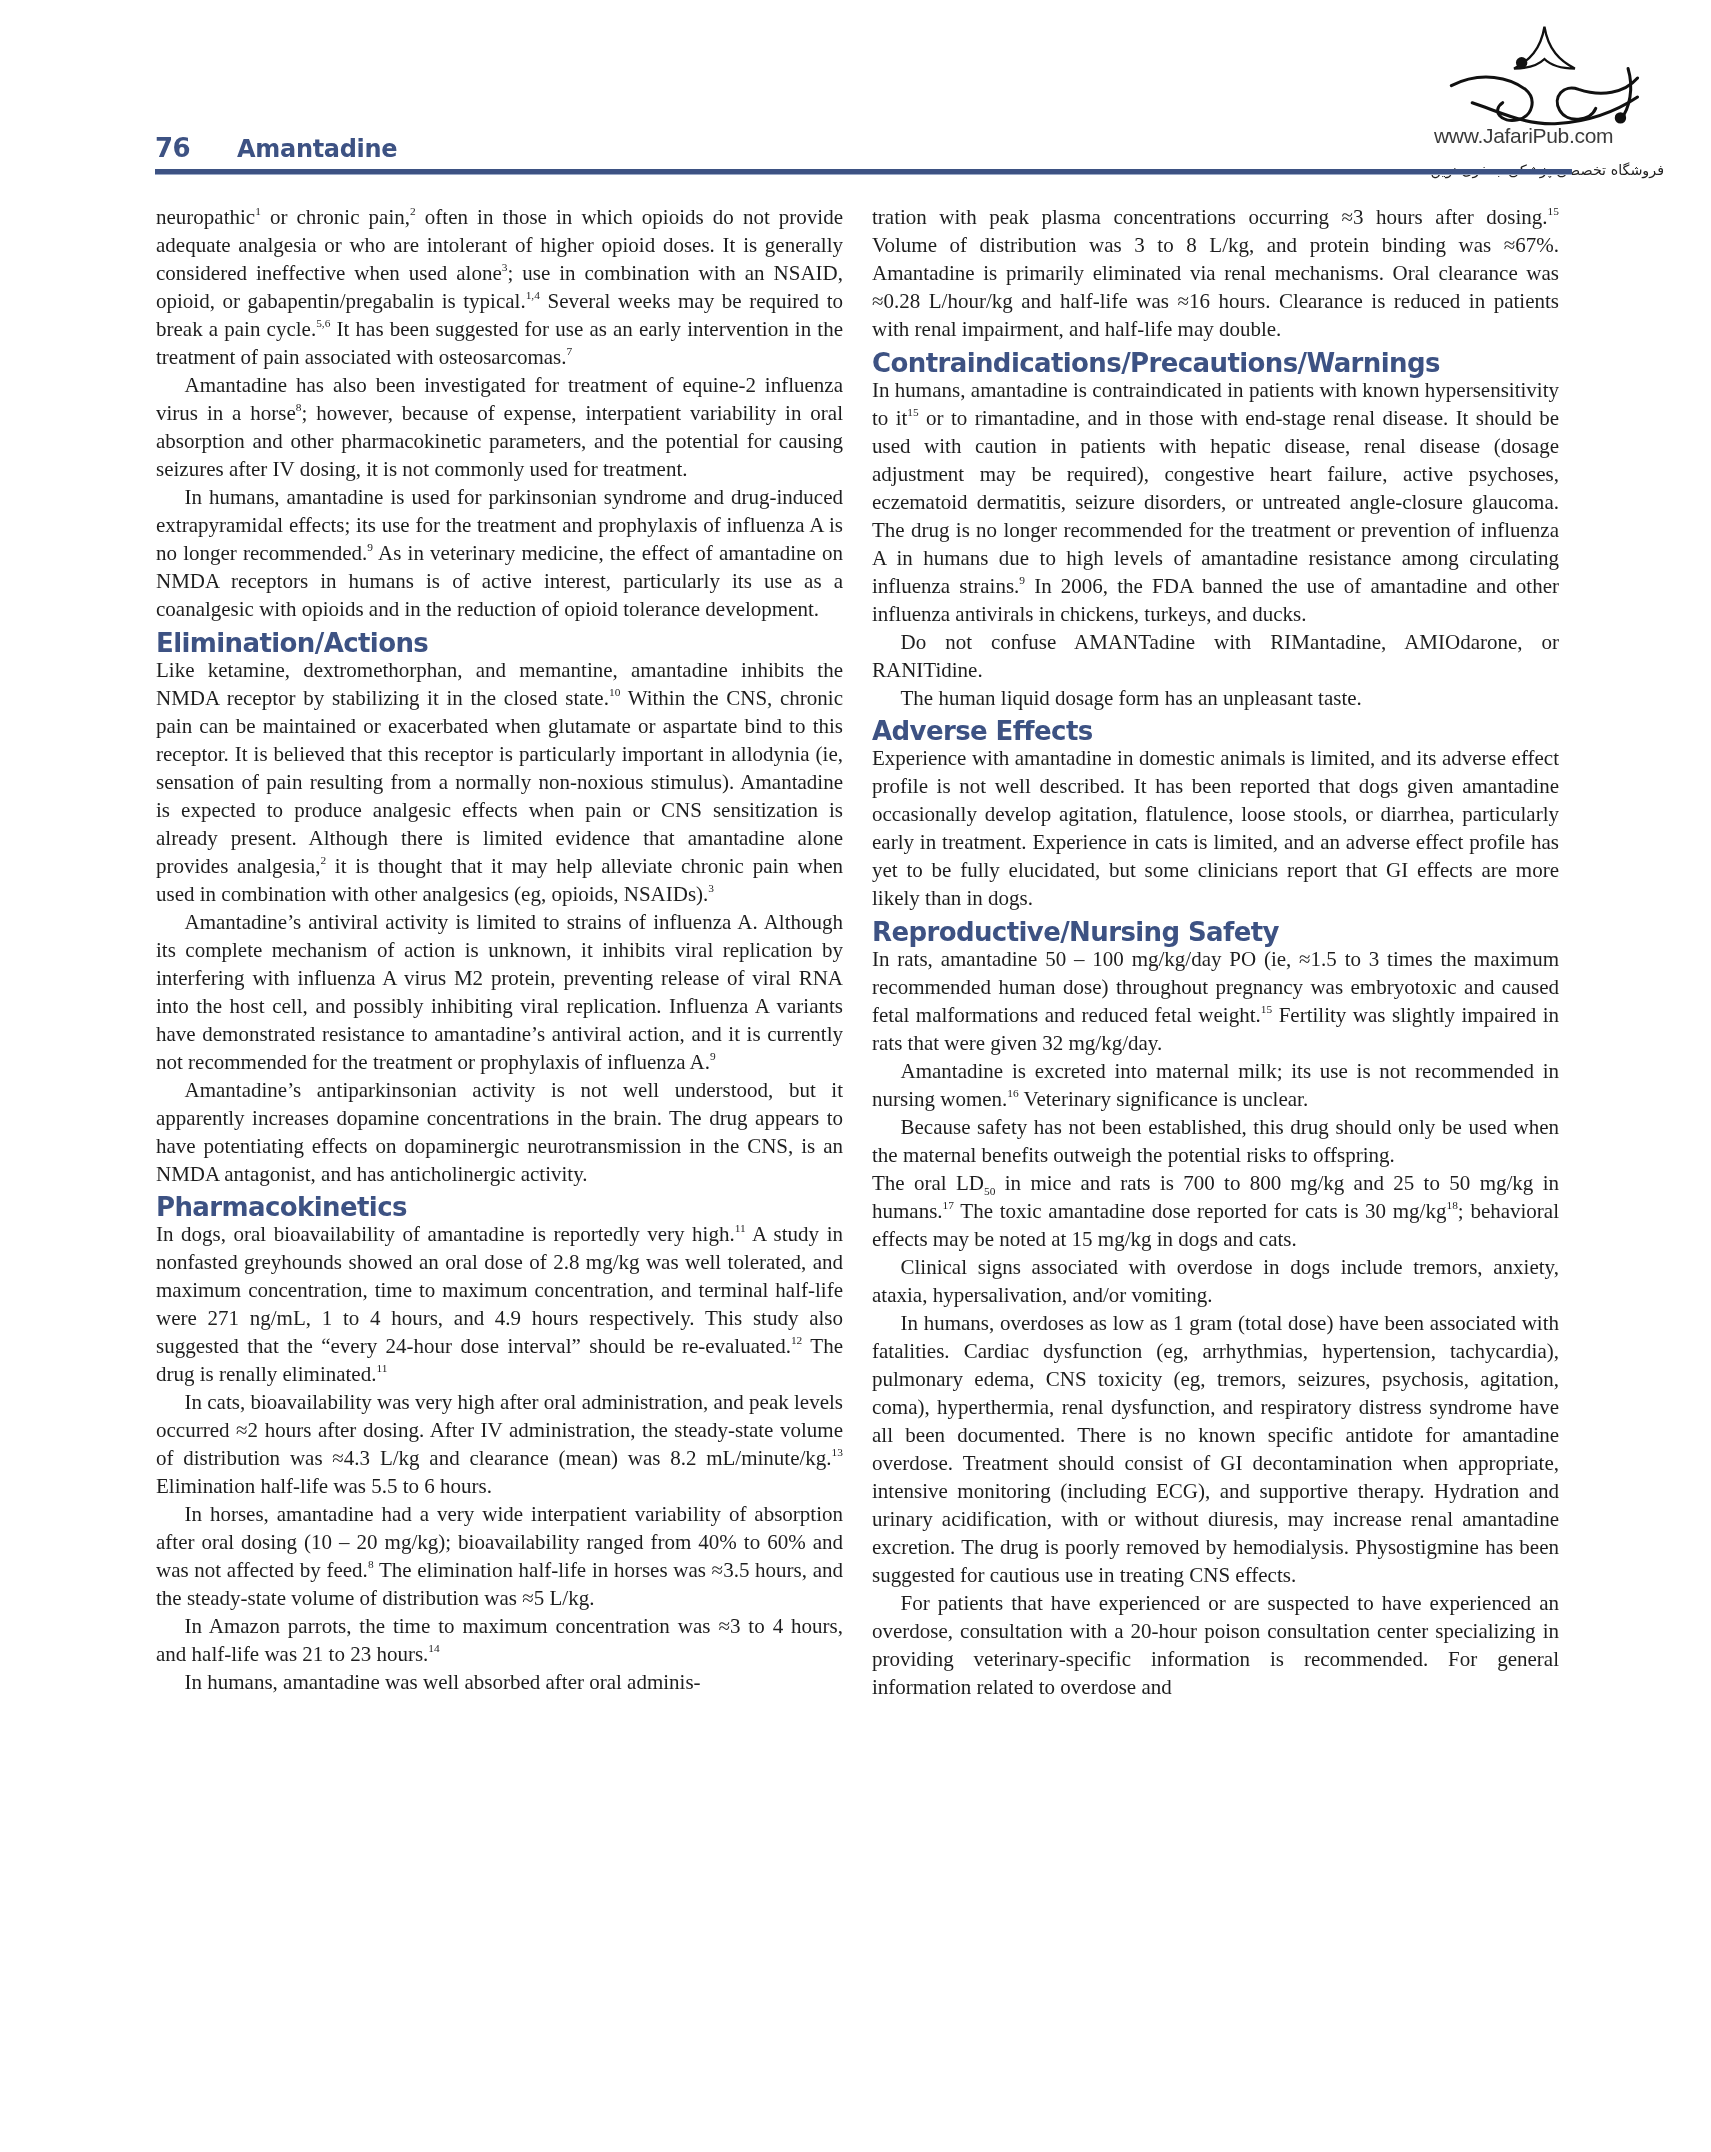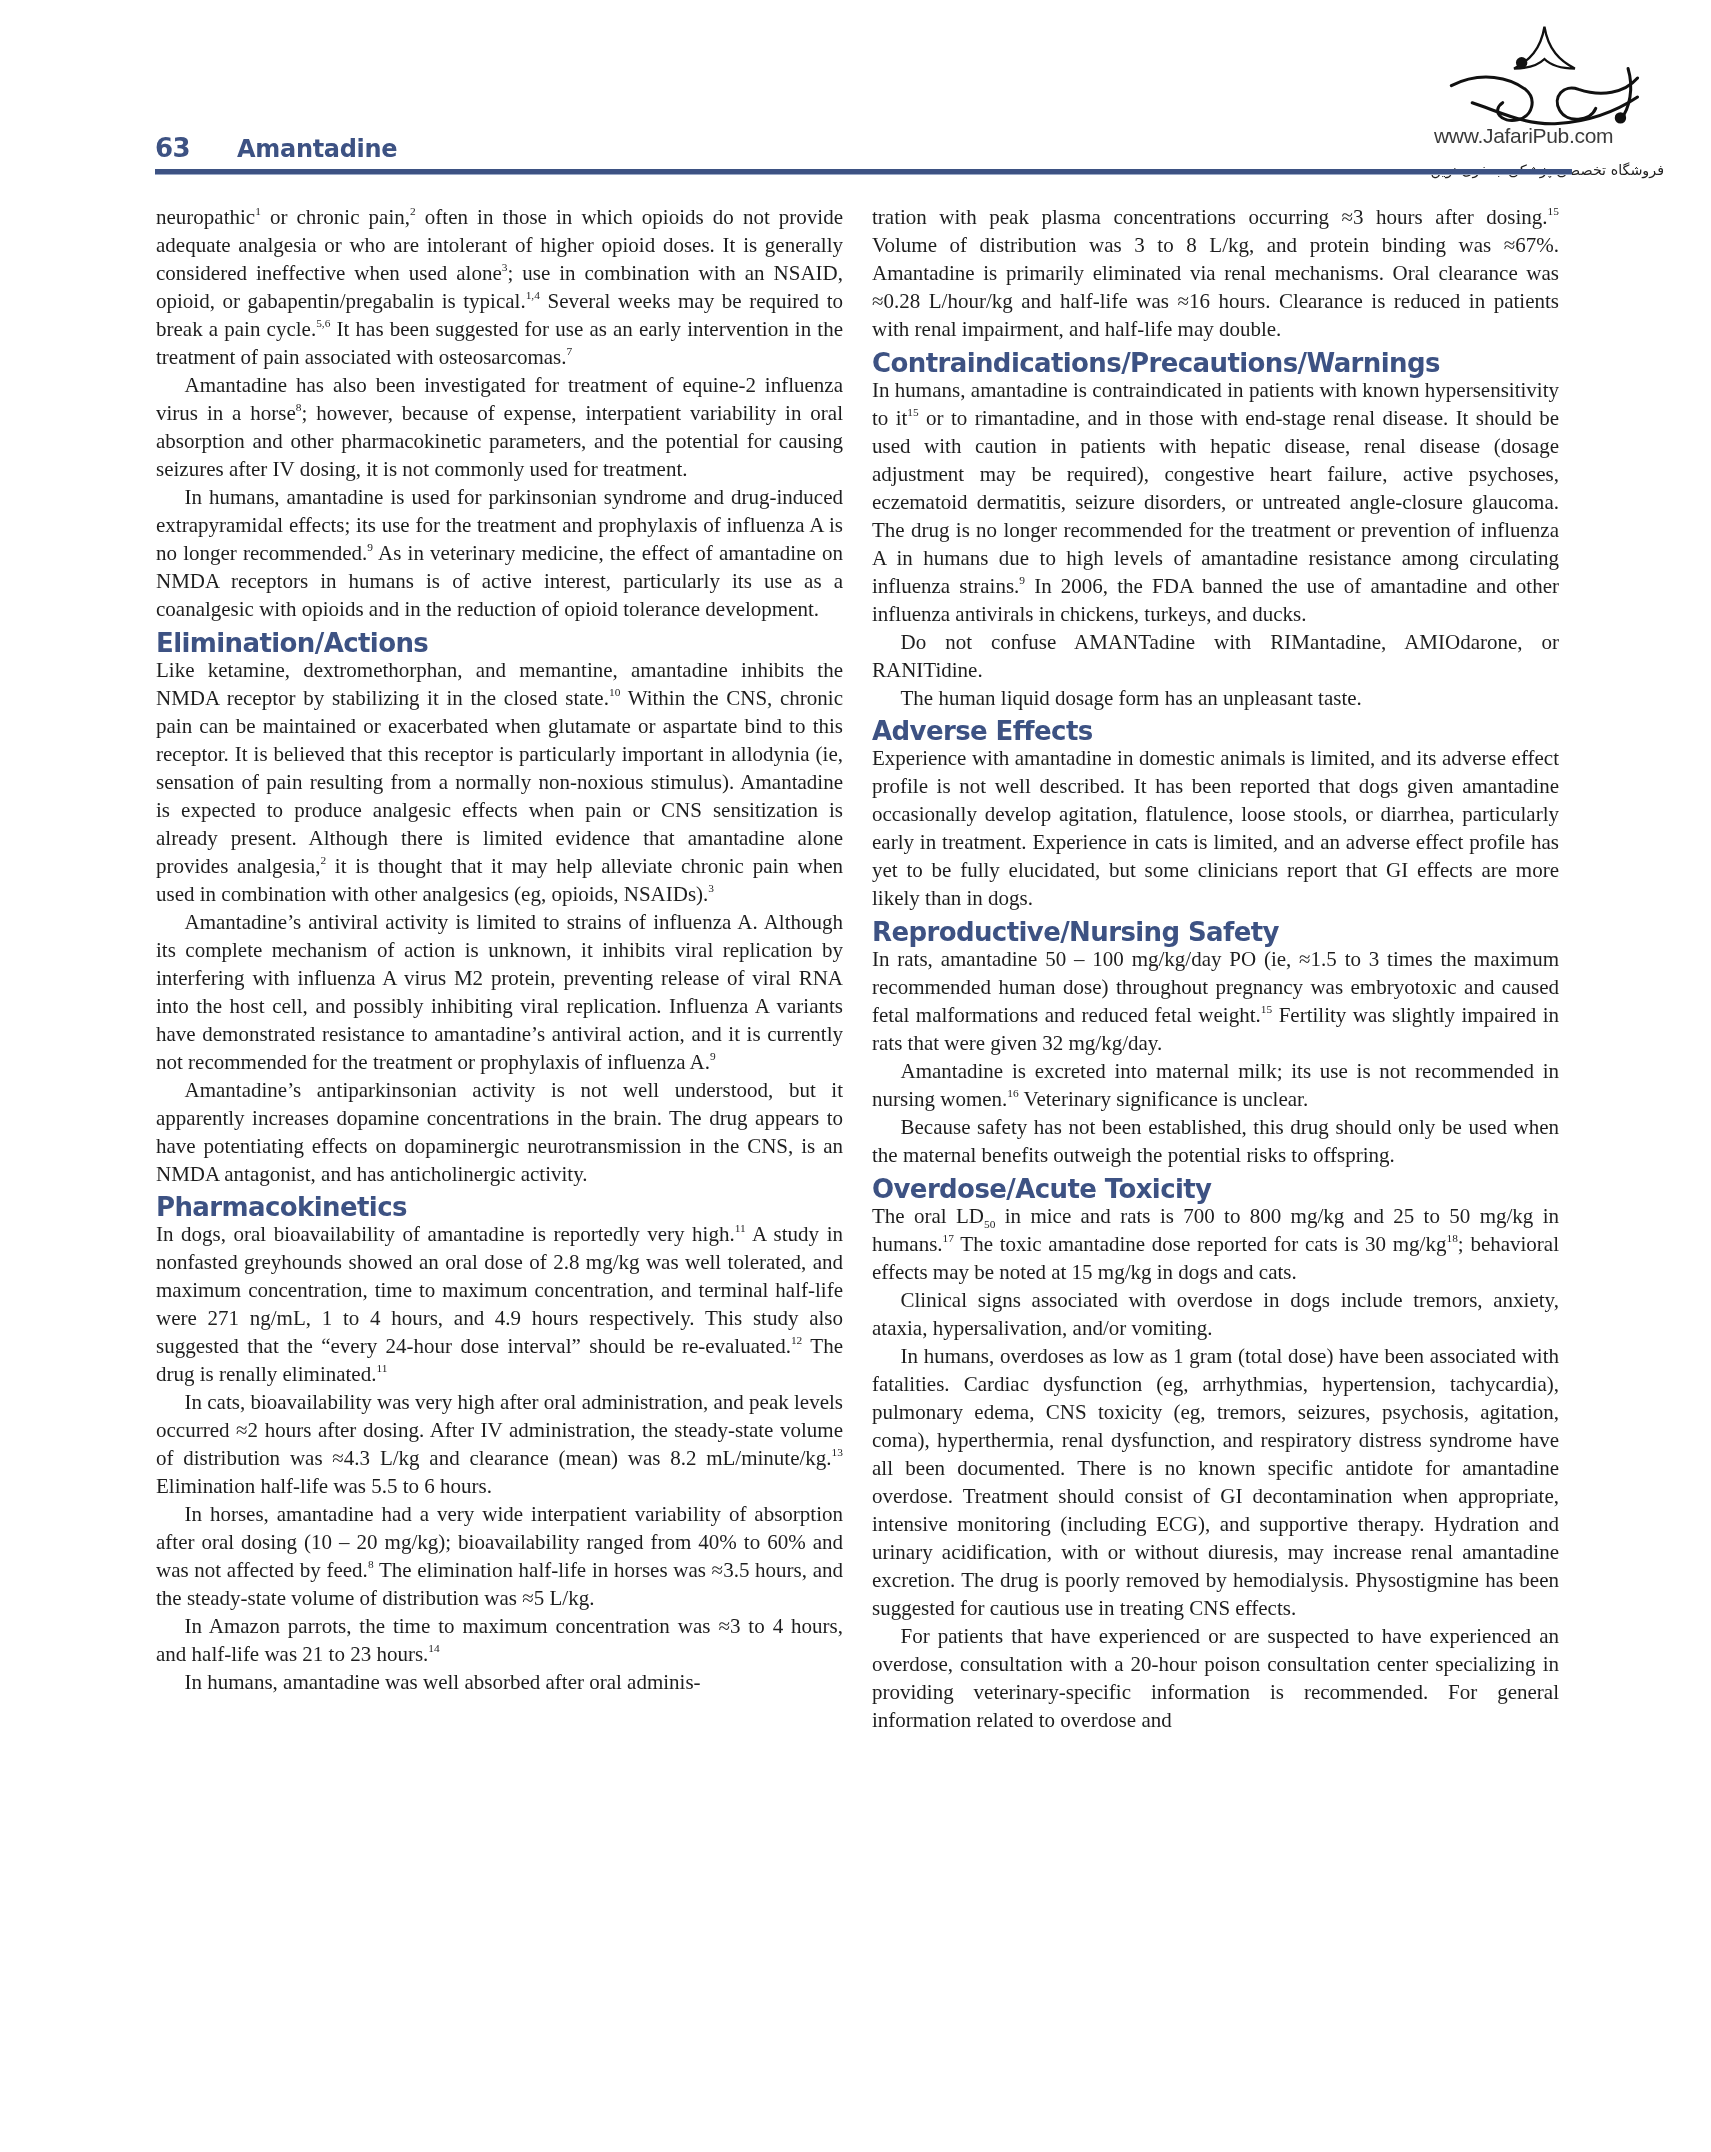--- a/index.html
+++ b/index.html
@@ -41,21 +41,21 @@
       <path d="M40 86 C70 96, 96 110, 130 108 C160 106, 190 96, 214 80"></path>
       <path d="M204 50 C210 70, 206 92, 196 104"></path>
     </g>
     <circle cx="92" cy="44" r="6" fill="#111"></circle>
     <circle cx="196" cy="102" r="6" fill="#111"></circle>
   </svg>
   <div class="logo-url">www.JafariPub.com</div>
   <div class="shop-name">فروشگاه تخصصی پزشکی جعفری نوین</div>
 
   <div class="header">
-    <span class="page-num">63</span>
+    <span class="page-num">76</span>
     <span class="running-title">Amantadine</span>
   </div>
   <div class="rule"></div>
 
   <div class="col left">
       <p class="">neuropathic<sup>1</sup> or chronic pain,<sup>2</sup> often in those in which opioids do not provide adequate analgesia or who are intolerant of higher opioid doses. It is generally considered ineffective when used alone<sup>3</sup>; use in combination with an NSAID, opioid, or gabapentin/pregabalin is typical.<sup>1,4</sup> Several weeks may be required to break a pain cycle.<sup>5,6</sup> It has been suggested for use as an early intervention in the treatment of pain associated with osteosarcomas.<sup>7</sup></p>
       <p class="indent">Amantadine has also been investigated for treatment of equine-2 influenza virus in a horse<sup>8</sup>; however, because of expense, interpatient variability in oral absorption and other pharmacokinetic parame­ters, and the potential for causing seizures after IV dosing, it is not commonly used for treatment.</p>
       <p class="indent">In humans, amantadine is used for parkinsonian syndrome and drug-induced extrapyramidal effects; its use for the treatment and prophylaxis of influenza A is no longer recommended.<sup>9</sup> As in vet­erinary medicine, the effect of amantadine on NMDA receptors in humans is of active interest, particularly its use as a coanalgesic with opioids and in the reduction of opioid tolerance development.</p>
       <h2>Elimination/Actions</h2>
       <p class="">Like ketamine, dextromethorphan, and memantine, amantadine in­hibits the NMDA receptor by stabilizing it in the closed state.<sup>10</sup> With­in the CNS, chronic pain can be maintained or exacerbated when glutamate or aspartate bind to this receptor. It is believed that this receptor is particularly important in allodynia (ie, sensation of pain resulting from a normally non-noxious stimulus). Amantadine is ex­pected to produce analgesic effects when pain or CNS sensitization is already present. Although there is limited evidence that amanta­dine alone provides analgesia,<sup>2</sup> it is thought that it may help alleviate chronic pain when used in combination with other analgesics (eg, opioids, NSAIDs).<sup>3</sup></p>
@@ -73,21 +73,20 @@
       <h2>Contraindications/Precautions/Warnings</h2>
       <p class="">In humans, amantadine is contraindicated in patients with known hypersensitivity to it<sup>15</sup> or to rimantadine, and in those with end-stage renal disease. It should be used with caution in patients with hepatic disease, renal disease (dosage adjustment may be required), congestive heart failure, active psychoses, eczematoid dermatitis, sei­zure disorders, or untreated angle-closure glaucoma. The drug is no longer recommended for the treatment or prevention of influenza A in humans due to high levels of amantadine resistance among circu­lating influenza strains.<sup>9</sup> In 2006, the FDA banned the use of aman­tadine and other influenza antivirals in chickens, turkeys, and ducks.</p>
       <p class="indent">Do not confuse AMANTadine with RIMantadine, AMIOdarone, or RANITidine.</p>
       <p class="indent">The human liquid dosage form has an unpleasant taste.</p>
       <h2>Adverse Effects</h2>
       <p class="">Experience with amantadine in domestic animals is limited, and its adverse effect profile is not well described. It has been reported that dogs given amantadine occasionally develop agitation, flatulence, loose stools, or diarrhea, particularly early in treatment. Experience in cats is limited, and an adverse effect profile has yet to be fully elu­cidated, but some clinicians report that GI effects are more likely than in dogs.</p>
       <h2>Reproductive/Nursing Safety</h2>
       <p class="">In rats, amantadine 50 – 100 mg/kg/day PO (ie, ≈1.5 to 3 times the maximum recommended human dose) throughout pregnancy was embryotoxic and caused fetal malformations and reduced fe­tal weight.<sup>15</sup> Fertility was slightly impaired in rats that were given 32 mg/kg/day.</p>
       <p class="indent">Amantadine is excreted into maternal milk; its use is not recom­mended in nursing women.<sup>16</sup> Veterinary significance is unclear.</p>
       <p class="indent">Because safety has not been established, this drug should only be used when the maternal benefits outweigh the potential risks to off­spring.</p>
-      <h2>Overdose/Acute Toxicity</h2>
       <p class="">The oral LD<sub>50</sub> in mice and rats is 700 to 800 mg/kg and 25 to 50 mg/kg in humans.<sup>17</sup> The toxic amantadine dose reported for cats is 30 mg/kg<sup>18</sup>; behavioral effects may be noted at 15 mg/kg in dogs and cats.</p>
       <p class="indent">Clinical signs associated with overdose in dogs include tremors, anxiety, ataxia, hypersalivation, and/or vomiting.</p>
       <p class="indent">In humans, overdoses as low as 1 gram (total dose) have been as­sociated with fatalities. Cardiac dysfunction (eg, arrhythmias, hyper­tension, tachycardia), pulmonary edema, CNS toxicity (eg, tremors, seizures, psychosis, agitation, coma), hyperthermia, renal dysfunc­tion, and respiratory distress syndrome have all been document­ed. There is no known specific antidote for amantadine overdose. Treatment should consist of GI decontamination when appropriate, intensive monitoring (including ECG), and supportive therapy. Hy­dration and urinary acidification, with or without diuresis, may in­crease renal amantadine excretion. The drug is poorly removed by hemodialysis. Physostigmine has been suggested for cautious use in treating CNS effects.</p>
       <p class="indent">For patients that have experienced or are suspected to have expe­rienced an overdose, consultation with a 20-hour poison consulta­tion center specializing in providing veterinary-specific information is recommended. For general information related to overdose and</p>
     </div>
 
 </div>
 
 
 </body></html>

